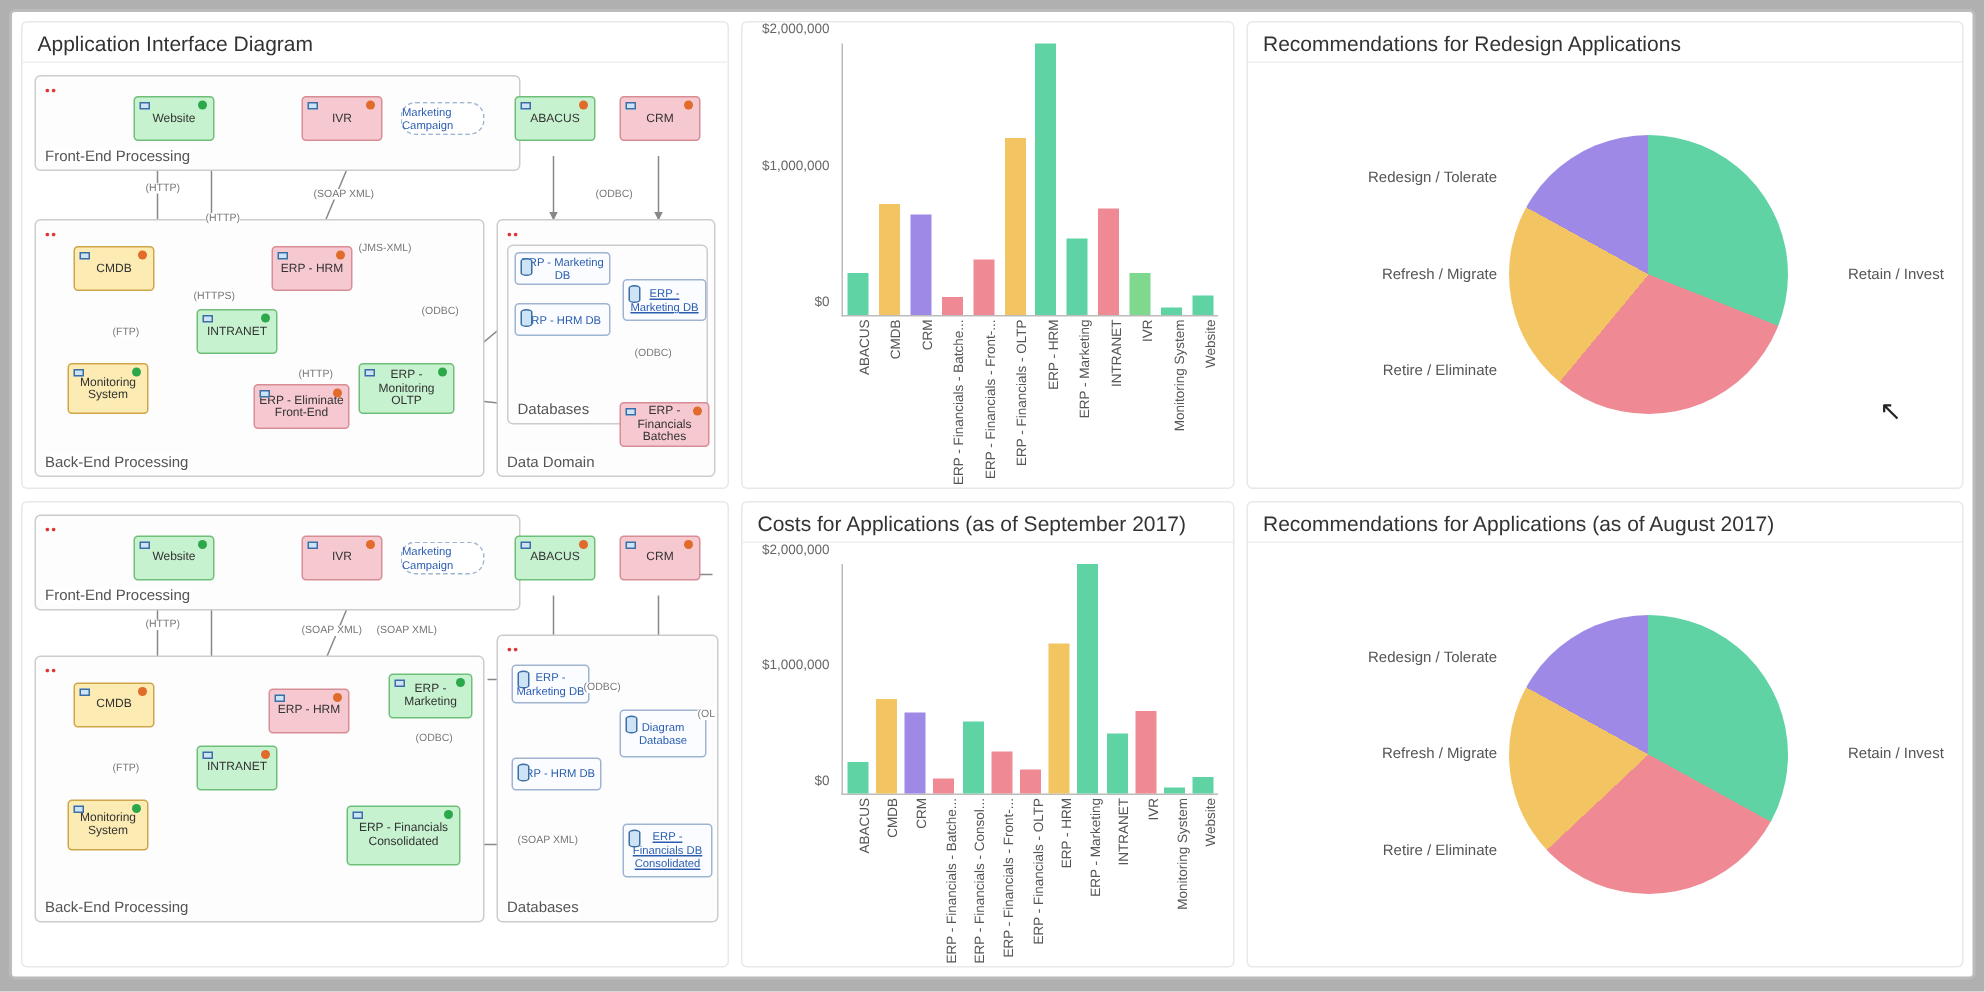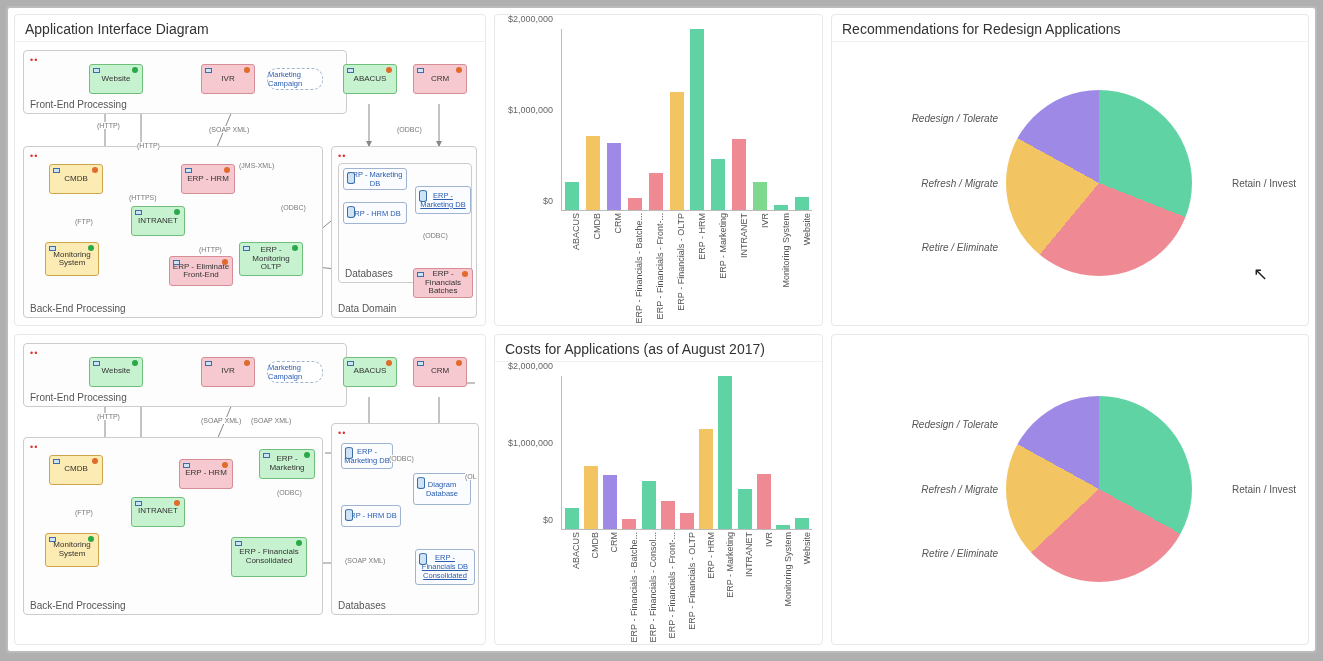--- a/index.html
+++ b/index.html
@@ -190,21 +190,21 @@
     display:flex;
     flex-direction:column;
     justify-content:space-around;
     font-size:10px;
     color:#555;
     padding:20px 0;
     height:220px;
     text-align:right;
     gap:14px;
   }
-  .pie-labels-left div { padding-right:8px;font-style:italic;}
+  .pie-labels-left div { padding-right:8px;}
   .pie {
     width:186px; height:186px;
     border-radius:50%;
     position:relative;
   }
   .pie-label-right {
     font-size:10px; color:#555;
     margin-left:40px;
   }
 
@@ -528,21 +528,21 @@
         <span class="linklabel" style="left:56px;  top:170px;">(FTP)</span>
         <span class="linklabel" style="left:258px; top:150px;">(ODBC)</span>
         <span class="linklabel" style="left:370px; top:116px;">(ODBC)</span>
         <span class="linklabel" style="left:446px; top:134px;">(OL</span>
         <span class="linklabel" style="left:326px; top:218px;">(SOAP XML)</span>
       </div>
     </div>
   </div>
 
   <div class="panel">
-    <div class="panel-title">Costs for Applications (as of August 2017)</div>
+    <div class="panel-title">Costs for Applications (as of September 2017)</div>
     <div class="panel-body">
         <div class="chart-area" id="bar-chart-1">
           <div class="y-axis">
             <span class="y-tick" style="bottom: 0%;">$0</span>
             <span class="y-tick" style="bottom: 50%;">$1,000,000</span>
             <span class="y-tick" style="bottom: 100%;">$2,000,000</span>
           </div>
           <div class="plot">
             <div class="bar c-teal" style="left: 3.84615%; margin-left: -7px; height: 14%;"></div>
             <div class="bar c-yellow" style="left: 11.5385%; margin-left: -7px; height: 41%;"></div>
@@ -571,20 +571,21 @@
             <span class="x-label" style="left: 73.0769%;">INTRANET</span>
             <span class="x-label" style="left: 80.7692%;">IVR</span>
             <span class="x-label" style="left: 88.4615%;">Monitoring System</span>
             <span class="x-label" style="left: 96.1538%;">Website</span>
           </div>
         </div>
       </div>
   </div>
 
   <div class="panel">
+    <div class="panel-title">Recommendations for Applications (as of August 2017)</div>
     <div class="panel-body">
       <div class="pie-wrap">
         <div class="pie-labels-left">
           <div>Redesign / Tolerate</div>
           <div>Refresh / Migrate</div>
           <div>Retire / Eliminate</div>
         </div>
         <div class="pie" id="pie-1" style="background: conic-gradient(rgb(95, 211, 163) -36deg, rgb(95, 211, 163) 118.8deg, rgb(239, 138, 149) 118.8deg, rgb(239, 138, 149) 226.8deg, rgb(242, 197, 98) 226.8deg, rgb(242, 197, 98) 298.8deg, rgb(158, 138, 230) 298.8deg, rgb(158, 138, 230) 324deg);"></div>
         <div class="pie-label-right">Retain / Invest</div>
       </div>

